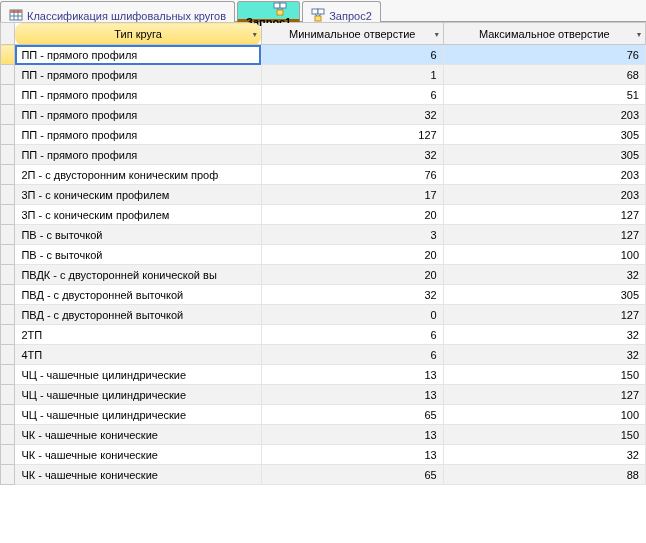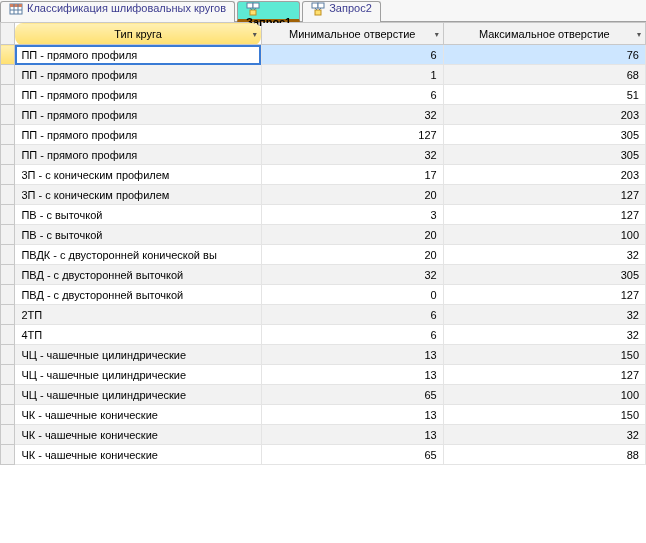--- a/index.html
+++ b/index.html
@@ -1,19 +1,19 @@
 <!DOCTYPE html>
 <html><head>
 <meta charset="utf-8">
 <style>
   * { box-sizing: border-box; margin: 0; padding: 0; }
   body { font-family: "Segoe UI", Tahoma, sans-serif; font-size: 11px; background: #fff; width: 646px; }
   
   .tabs { display: flex; border-bottom: 1px solid #a0a0a0; height: 22px; background: #f7f7f7; }
-  .tab { display: flex; align-items: flex-start; padding: 0 8px; border: 1px solid #a0a0a0; border-bottom: none; margin-right: 2px; background: #f7f7f7; border-radius: 3px 3px 0 0; position: relative; top: 1px; cursor: pointer; }
+  .tab { display: flex; align-items: flex-end; padding: 0 8px; border: 1px solid #a0a0a0; border-bottom: none; margin-right: 2px; background: #f7f7f7; border-radius: 3px 3px 0 0; position: relative; top: 1px; cursor: pointer; }
   .tab.active { background: #5eead4; top: 1px; border-bottom: 3px solid #a16207; flex-direction: column; }
   .tab .icon { margin-right: 4px; display: inline-flex; }
   .tab-label { color: #3b3b8f; }
   .tab.active .tab-label { color: #000; font-weight: 600; }
   
   .grid { border-collapse: collapse; width: 100%; table-layout: fixed; }
   .grid th { background: #f2f2f2; border: 1px solid #c8c8c8; font-weight: 400; padding: 3px 6px; text-align: center; position: relative; height: 22px; }
   .grid th.active { background: linear-gradient(#fff0b3, #ffe070); border-radius: 8px; }
   .grid th .drop { position: absolute; right: 4px; top: 50%; transform: translateY(-50%); font-size: 8px; color: #555; }
   .grid td { border: 1px solid #e4e4e4; padding: 3px 6px; height: 20px; white-space: nowrap; overflow: hidden; }
@@ -111,20 +111,26 @@
         <td class="num">305</td>
       </tr>
       <tr>
         <td class="rowhdr"></td>
         <td>ПП - прямого профиля</td>
         <td class="num">32</td>
         <td class="num">305</td>
       </tr>
       <tr>
         <td class="rowhdr"></td>
+        <td>2П - с двусторонним коническим проф</td>
+        <td class="num">76</td>
+        <td class="num">203</td>
+      </tr>
+      <tr>
+        <td class="rowhdr"></td>
         <td>3П - с коническим профилем</td>
         <td class="num">17</td>
         <td class="num">203</td>
       </tr>
       <tr>
         <td class="rowhdr"></td>
         <td>3П - с коническим профилем</td>
         <td class="num">20</td>
         <td class="num">127</td>
       </tr>

